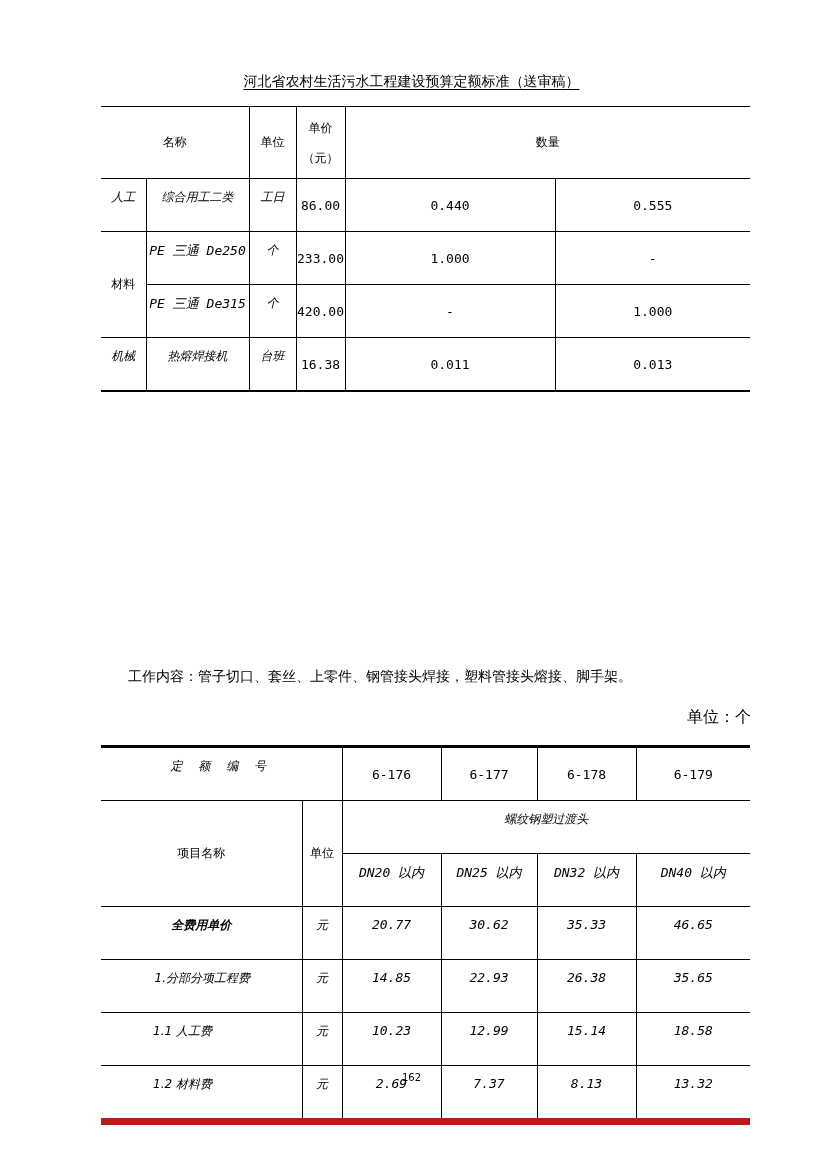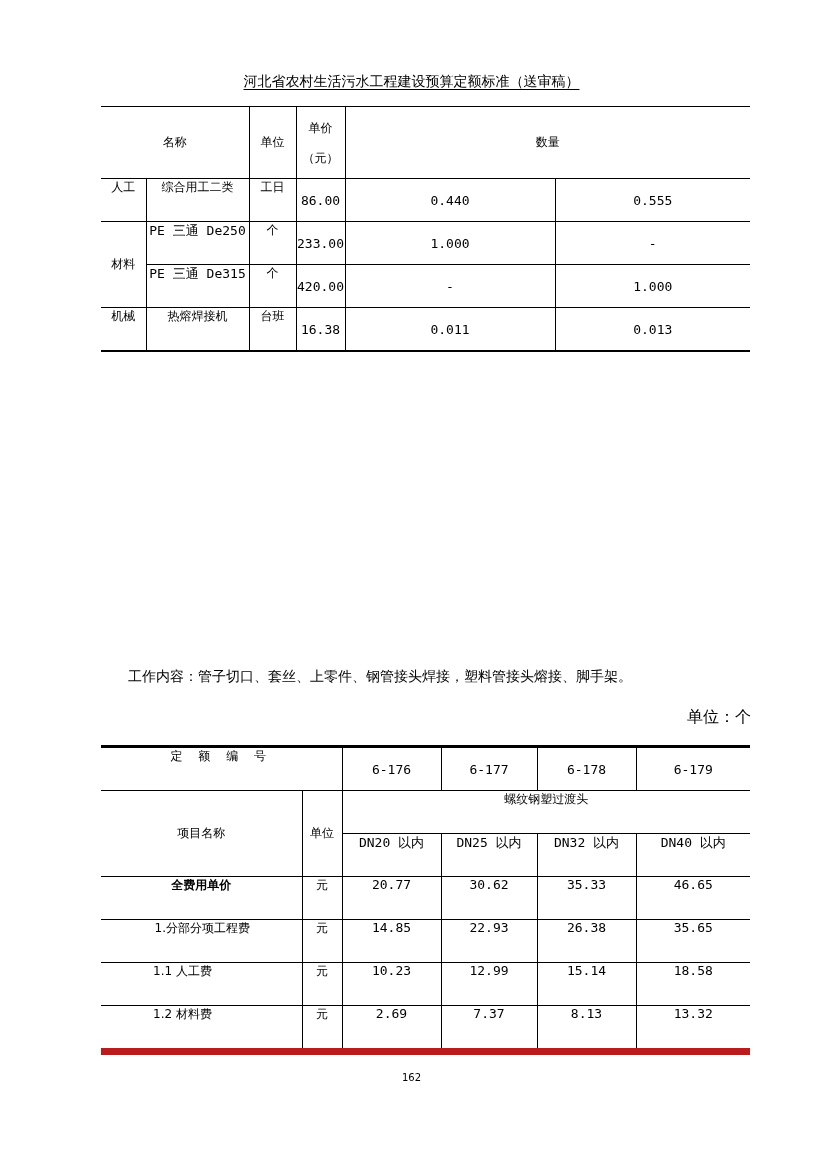--- a/index.html
+++ b/index.html
@@ -25,21 +25,21 @@
   #t2 tr:first-child td { border-top: 3px solid #000; }
   #t2 tr:last-child td { border-bottom: 7px solid #b91c1c; }
   #t2 td:first-child { border-left: none; }
   #t2 td:last-child { border-right: none; }
   #t2 td { height: 42px; }
   .bold { font-weight: bold; }
   .left { text-align: center; padding-left: 2px; }
   .ind { text-align: left; padding-left: 52px; }
   .pagenum { position: absolute; left: 0; width: 823px; top: 1072px; text-align: center; font-size: 10px; }
   .spaced { letter-spacing: 6px; }
-  .vtop { vertical-align: top; padding-top: 0; }
+  .vtop { vertical-align: top; padding-top: 10px; font-style: italic; }
 </style>
 </head>
 <body>
 
 <div class="title"><span>河北省农村生活污水工程建设预算定额标准（送审稿）</span></div>
 
 <table id="t1">
   <colgroup>
       <col style="width:45px">
       <col style="width:103px">

